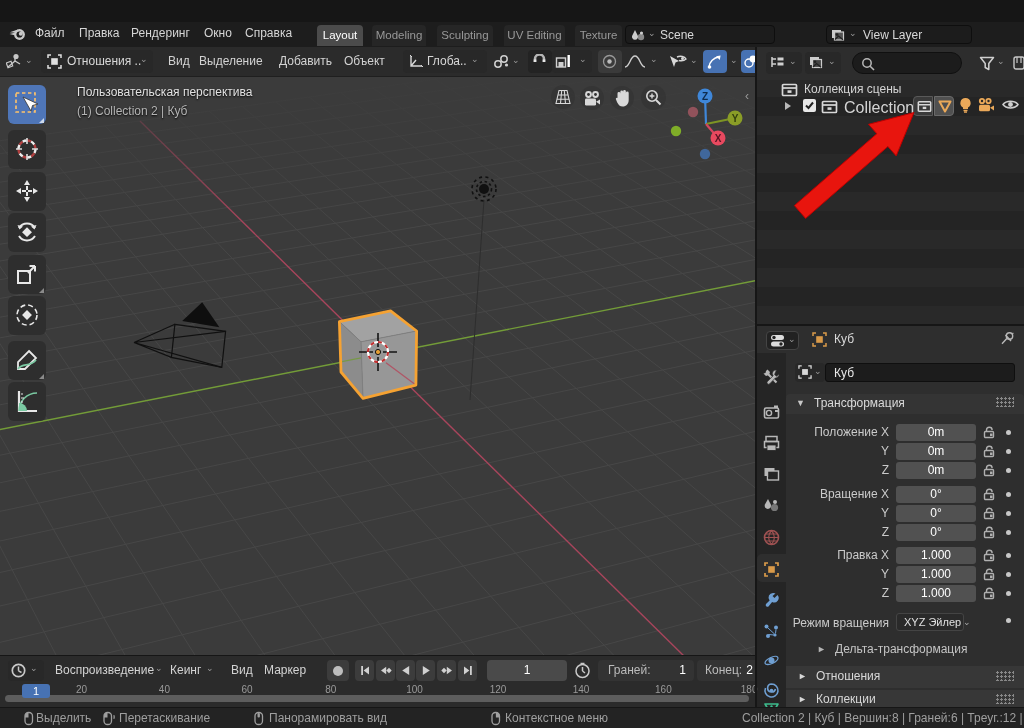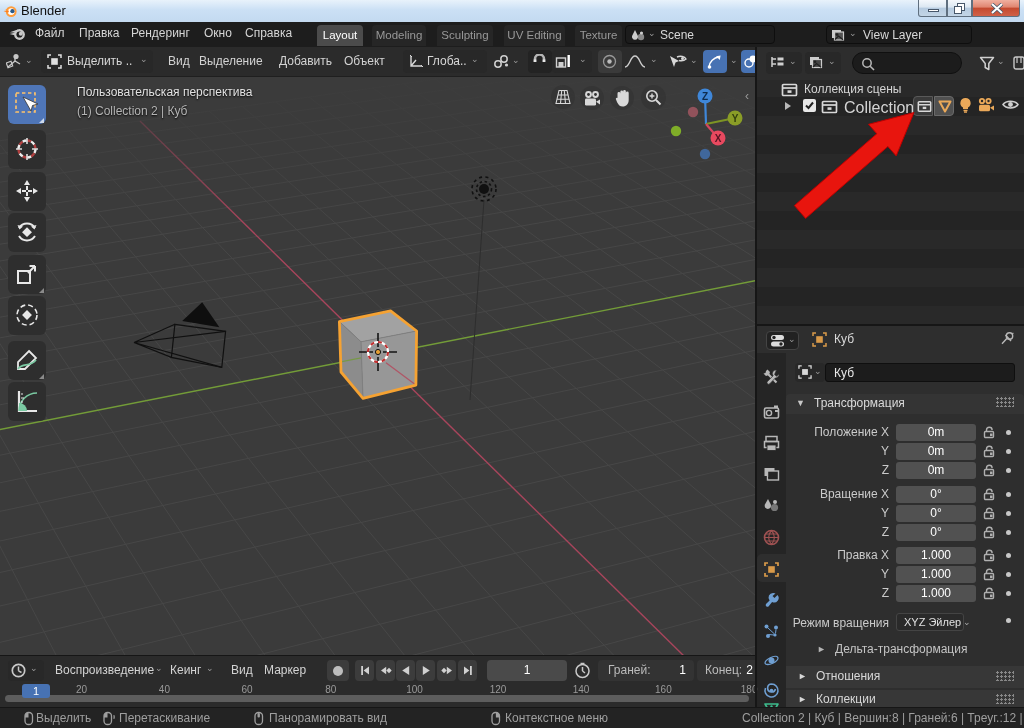--- a/index.html
+++ b/index.html
@@ -37,43 +37,20 @@
 #tl{left:0;top:656px;width:755px;height:52px;background:#2b2b2b}
 #tlruler{left:0;top:28px;width:755px;height:24px;background:#2b2b2b}
 
 #status{left:0;top:708px;width:1024px;height:20px;background:#232323;color:#9f9f9f;font-size:12px}
 .sep{background:#161616}
 svg{display:block}
 .ico{position:absolute}
 </style></head><body>
 <div id="root">
 
-<div class="abs" id="title">
- <svg class="abs" style="left:3px;top:4px" width="15" height="14" viewBox="0 0 15 14">
-  <circle cx="8.2" cy="7.6" r="5.4" fill="#ff9d3c"></circle>
-        <circle cx="8.2" cy="7.6" r="3.4" fill="#fff"></circle>
-  <circle cx="9.4" cy="7.2" r="2.1" fill="#2a5a8a"></circle>
-  <path d="M1 6.5 L7 3.5 L5 6 Z" fill="#ff9d3c"></path>
-        <path d="M0.5 7.5 L6 6.5 L5.5 8.5 Z" fill="#ff7d1c"></path>
- </svg>
- <div class="abs t">Blender</div>
- <div class="abs wbtn" style="left:918px;width:29px;border-radius:0 0 0 3px">
-   <div class="abs" style="left:9px;top:9px;width:11px;height:3px;background:#fff;border:1px solid #47576a"></div>
-      </div>
- <div class="abs wbtn" style="left:947px;width:25px">
-   <div class="abs" style="left:9px;top:3px;width:8px;height:8px;border:1.5px solid #47576a;background:#fff"></div>
-   <div class="abs" style="left:6px;top:6px;width:8px;height:8px;border:1.5px solid #47576a;background:#fff"></div>
-      </div>
- <div class="abs wbtn" style="left:972px;width:48px;border-radius:0 0 3px 0" id="wclose">
-   <svg class="abs" style="left:18px;top:3px" width="12" height="11" viewBox="0 0 12 11">
-          <path d="M1 1 L11 10 M11 1 L1 10" stroke="#47576a" stroke-width="3.6"></path>
-          <path d="M1 1 L11 10 M11 1 L1 10" stroke="#fff" stroke-width="2.1"></path>
-        </svg>
-      </div>
-</div>
 
 <div class="abs" id="topbar">
  <svg class="abs" style="left:9px;top:4px" width="18" height="16" viewBox="0 0 18 16">
    <circle cx="10.5" cy="8.5" r="5.4" fill="#c9c9c9"></circle>
         <circle cx="10.5" cy="8.5" r="3.1" fill="#1d1d1d"></circle>
         <circle cx="11.8" cy="7.8" r="2" fill="#c9c9c9"></circle>
    <path d="M0.8 6.2 L9 3.4 L7.2 6.8 Z" fill="#c9c9c9"></path>
         <path d="M0.5 8 L6.8 6.6 L6.6 9.6 Z" fill="#c9c9c9"></path>
  </svg>
  <div class="abs menu" style="left:35px">Файл</div>
@@ -124,21 +101,21 @@
         <rect x="1" y="9" width="5" height="5" fill="none" stroke="#c8c8c8" stroke-width="1.2" transform="rotate(-20 3.5 11.5)"></rect>
  </svg>
  <span class="abs htxt" style="left:25px;top:8px;color:#9a9a9a;font-size:9px">⌄</span>
  <div class="abs hbtn" style="left:41px;top:3px;width:112px;height:23px">
   <svg class="ico" style="left:6px;top:4px" width="15" height="15" viewBox="0 0 15 15">
     <g stroke="#e0e0e0" stroke-width="1.5" fill="none">
             <path d="M1 4 V1 H4 M11 1 H14 V4 M14 11 V14 H11 M4 14 H1 V11"></path>
           </g>
           <rect x="4.2" y="4.2" width="6.6" height="6.6" fill="#e0e0e0"></rect>
   </svg>
-  <span class="abs" style="left:26px;top:4px">Выделить ..</span>
+  <span class="abs" style="left:26px;top:4px">Отношения ..</span>
   <span class="abs" style="left:99px;top:4px;color:#9a9a9a;font-size:9px">⌄</span>
  </div>
  <span class="abs htxt" style="left:168px;top:7px">Вид</span>
  <span class="abs htxt" style="left:199px;top:7px">Выделение</span>
  <span class="abs htxt" style="left:279px;top:7px">Добавить</span>
  <span class="abs htxt" style="left:344px;top:7px">Объект</span>
  <div class="abs hbtn" style="left:403px;top:3px;width:84px;height:23px">
   <svg class="ico" style="left:5px;top:4px" width="16" height="15" viewBox="0 0 16 15">
           <path d="M3 2 V12 H14 M3 12 L8 6" stroke="#d8d8d8" stroke-width="1.4" fill="none"></path>
           <path d="M2 1 l2 2 M13 11 l2 2" stroke="#d8d8d8" stroke-width="1"></path>

